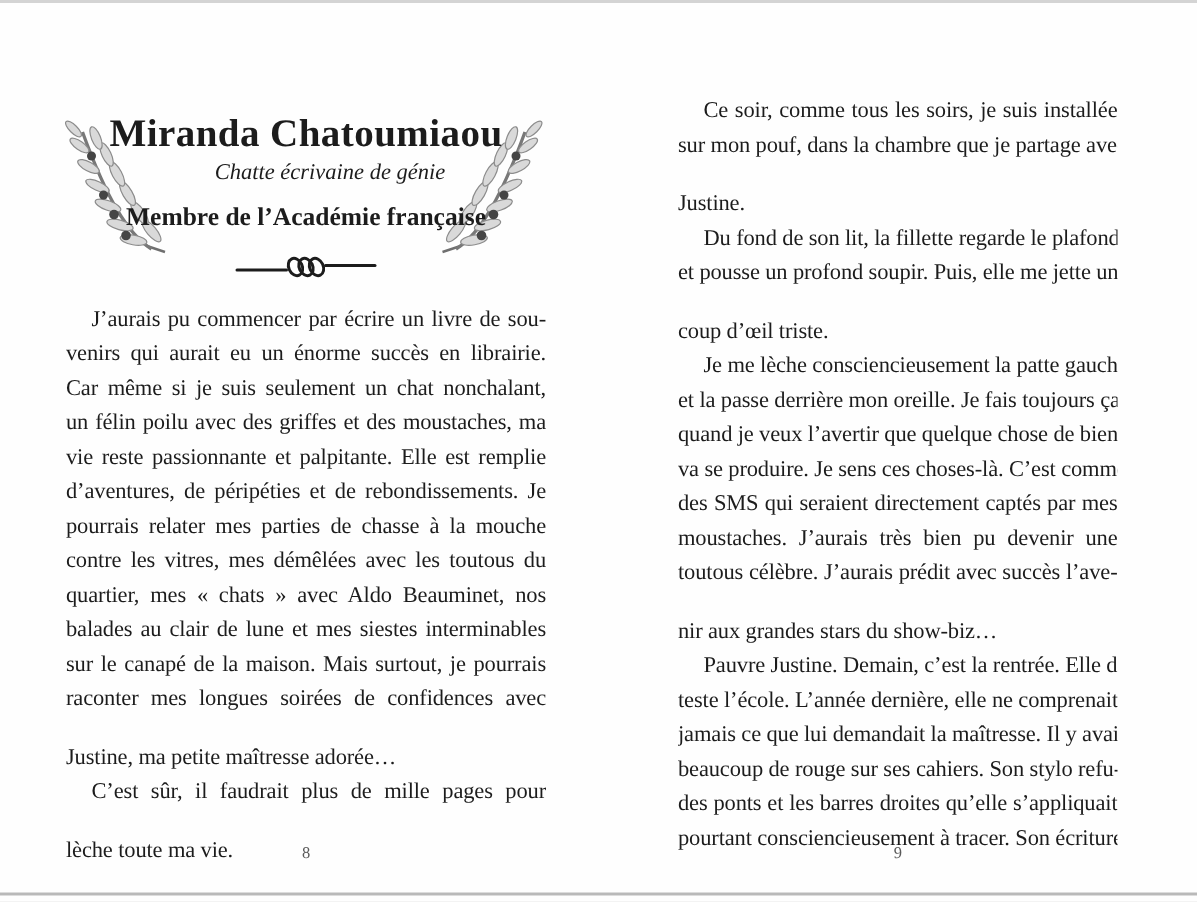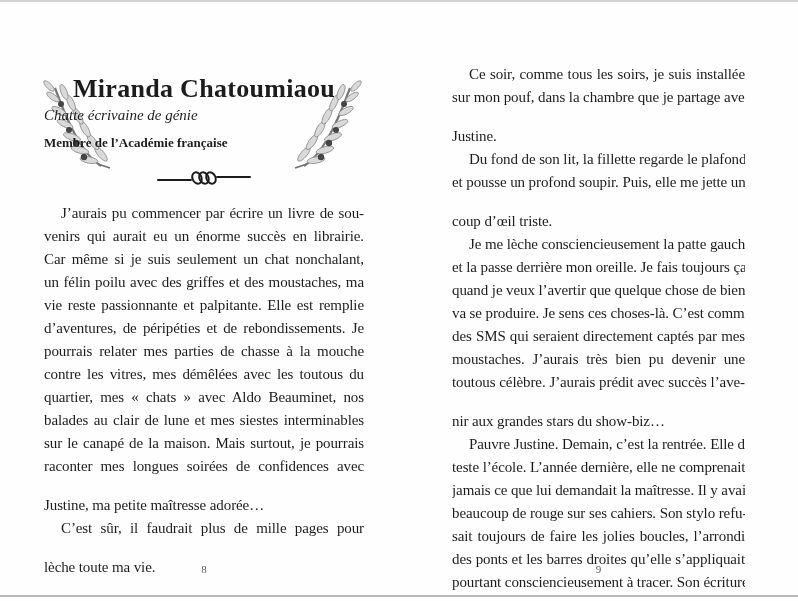--- a/index.html
+++ b/index.html
@@ -17,26 +17,26 @@
   .page { position:absolute; top:0; height:595px; }
   .page-left  { left:44px;  width:320px; }
   .page-right { left:452px; width:293px; }
 
   
   .author {
     position:absolute; left:0; top:74px; width:100%;
     text-align:center; font-size:26px; font-weight:bold; letter-spacing:0.3px;
   }
   .subtitle {
-    position:absolute; left:0; top:107px; width:100%;
-    text-align:left; font-size:15px; font-style:italic;
+    position:absolute; left:16px; top:107px; width:100%;
+    text-align:center; font-size:15px; font-style:italic;
   }
   .affiliation {
     position:absolute; left:0; top:135px; width:100%;
-    font-size:13px; font-weight:bold;
+    text-align:center; font-size:17px; font-weight:bold;
   }
   .branch { position:absolute; top:80px; width:74px; height:92px; }
   .branch-left  { left:-7px; transform:scaleX(-1); }
   .branch-right { left:250px; }
   .divider { position:absolute; left:0; top:168px; width:100%; text-align:center; }
 
   
   .body-text { position:absolute; left:0; width:100%; font-size:15px; letter-spacing:-0.1px; }
   .body-left  { top:202px; }
   .body-right { top:63px; }
@@ -167,21 +167,20 @@
         <div class="line">quand je veux l’avertir que quelque chose de bien</div>
         <div class="line">va se produire. Je sens ces choses-là. C’est comme</div>
         <div class="line">des SMS qui seraient directement captés par mes</div>
         <div class="line">moustaches. J’aurais très bien pu devenir une</div>
         <div class="line">toutous célèbre. J’aurais prédit avec succès l’ave-</div>
         <div class="line last">nir aux grandes stars du show-biz…</div>
         <div class="line indent">Pauvre Justine. Demain, c’est la rentrée. Elle dé-</div>
         <div class="line">teste l’école. L’année dernière, elle ne comprenait</div>
         <div class="line">jamais ce que lui demandait la maîtresse. Il y avait</div>
         <div class="line">beaucoup de rouge sur ses cahiers. Son stylo refu-</div>
-        <div class="line">sait toujours de faire les jolies boucles, l’arrondi</div>
         <div class="line">des ponts et les barres droites qu’elle s’appliquait</div>
         <div class="line">pourtant consciencieusement à tracer. Son écriture,</div>
       </div>
     <div class="page-number">9</div>
   </div>
 
   <div class="bottom-rule"></div>
 </div>
 
 </body></html>

